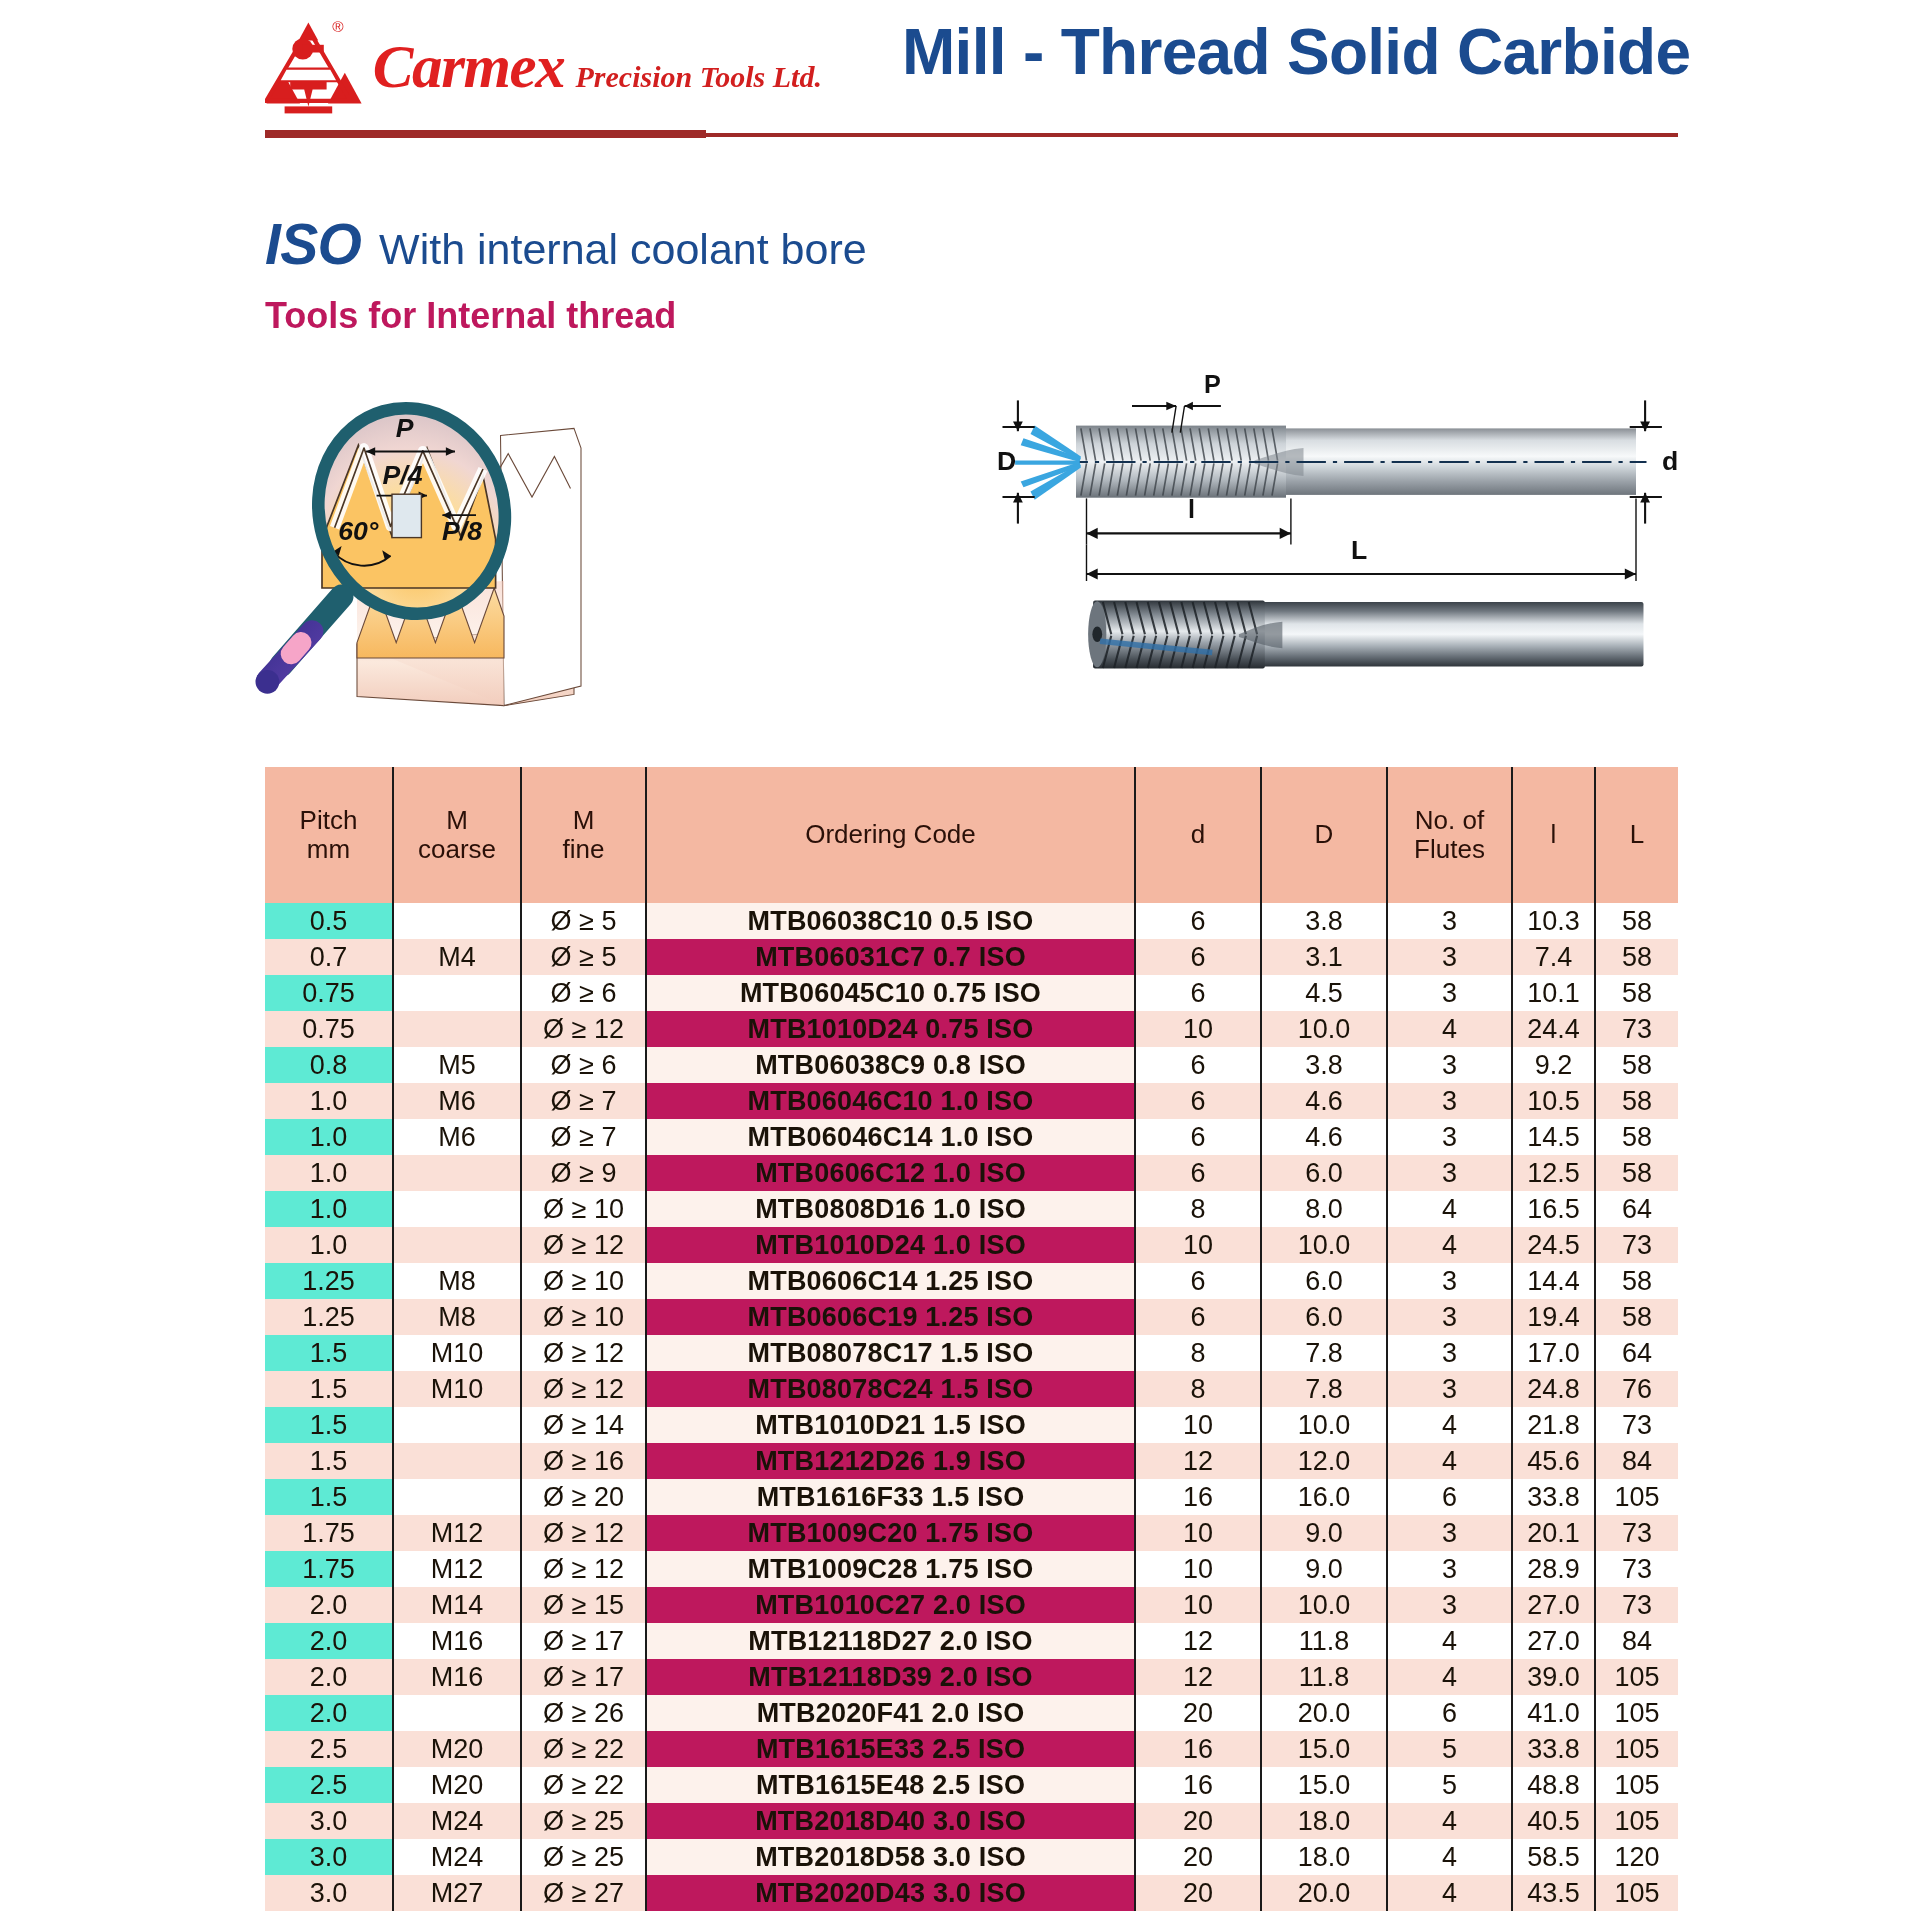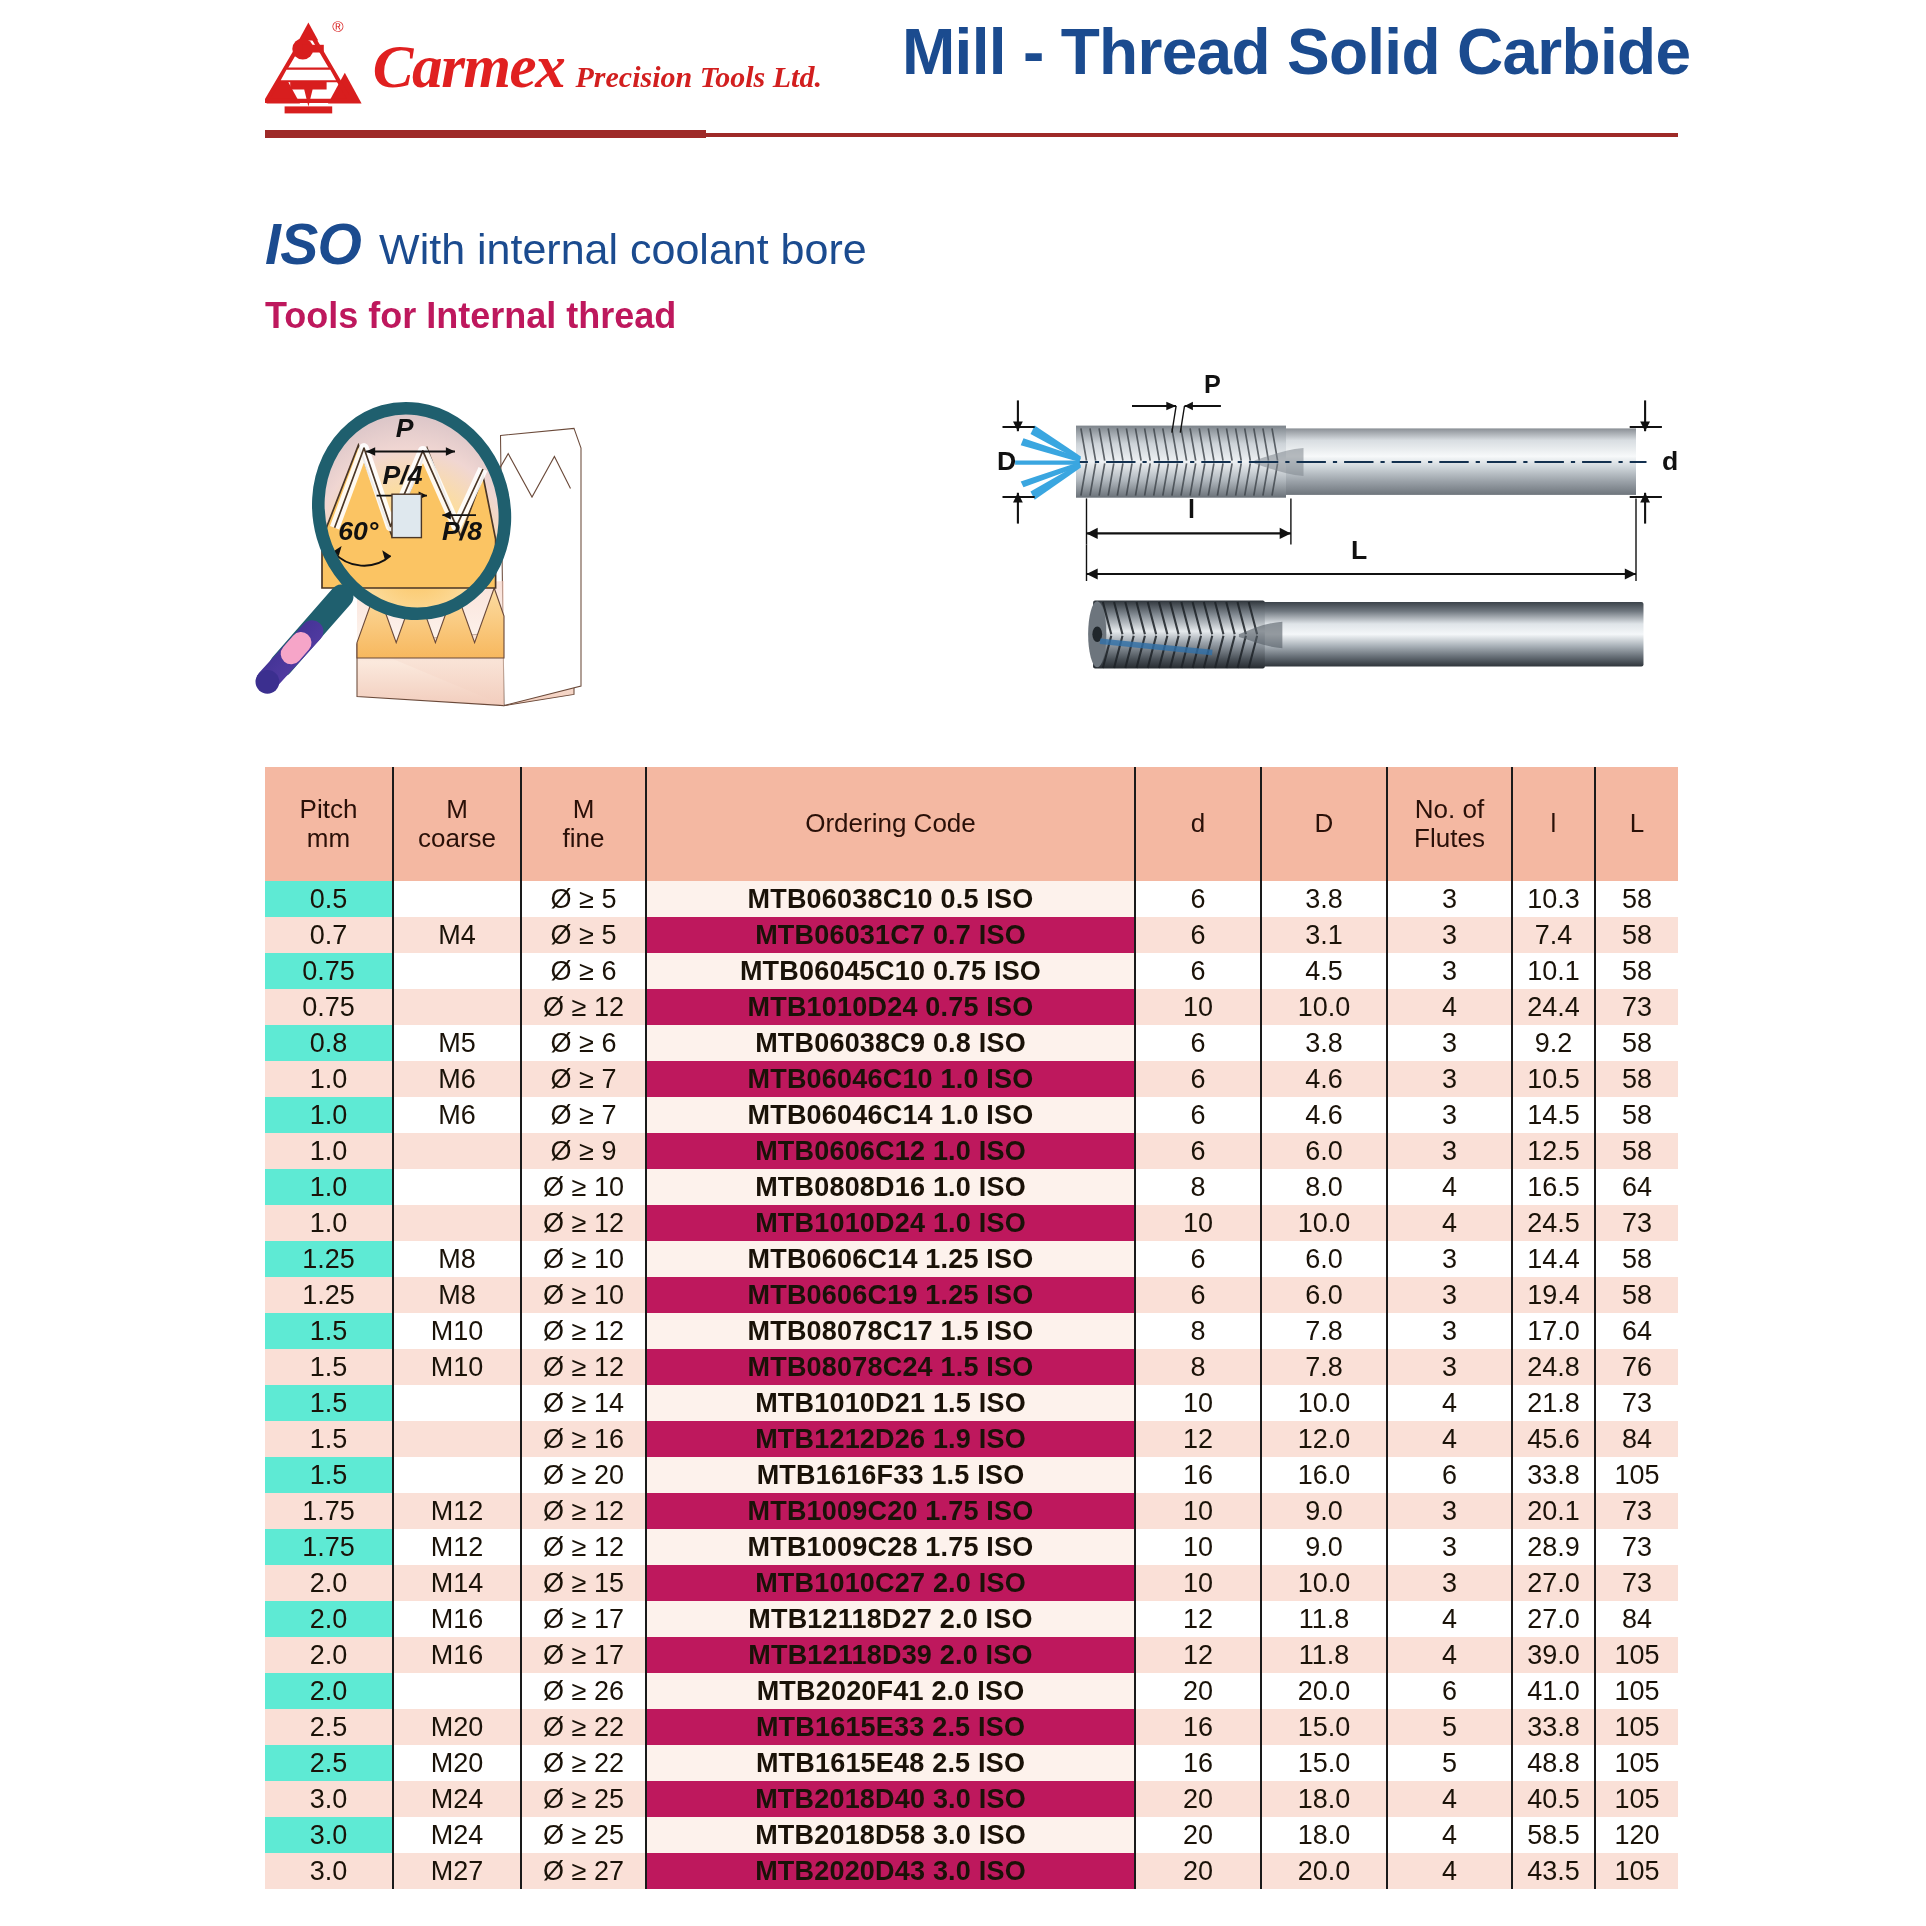--- a/index.html
+++ b/index.html
@@ -72,21 +72,21 @@
   table.spec col.c-l{width:83px;}
   table.spec col.c-L{width:83px;}
 
   table.spec thead th{
     background:#f4b8a2;
     color:#2a1008;
     font-size:26px;font-weight:normal;
     height:104px;vertical-align:middle;text-align:center;
     line-height:1.12;
     border-right:2.1px solid #1a1a1a;
-    padding:5px;
+    padding:16px;
   }
   table.spec thead th:last-child{border-right:none;}
   table.spec thead th.nb{border-right:none;}
   table.spec thead th.hdr-code{border-right:2.1px solid #1a1a1a;}
 
   table.spec tbody td{
     height:36px;
     font-size:27px;
     text-align:center;vertical-align:middle;
     color:#1a1208;

